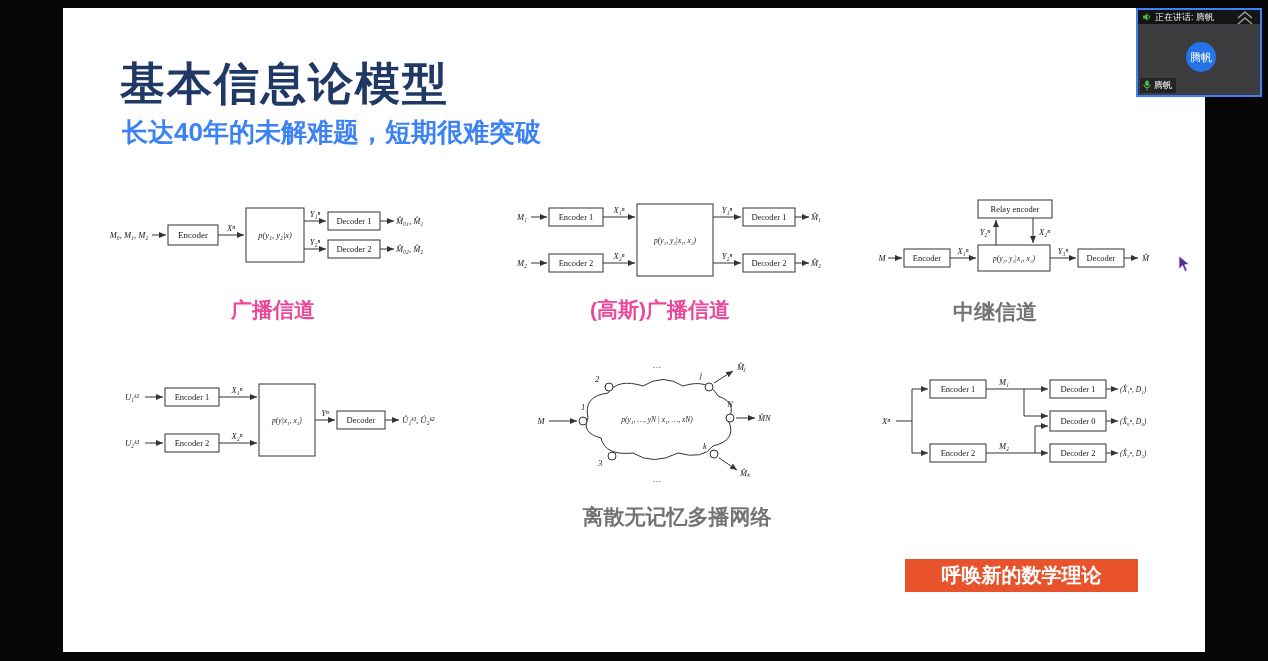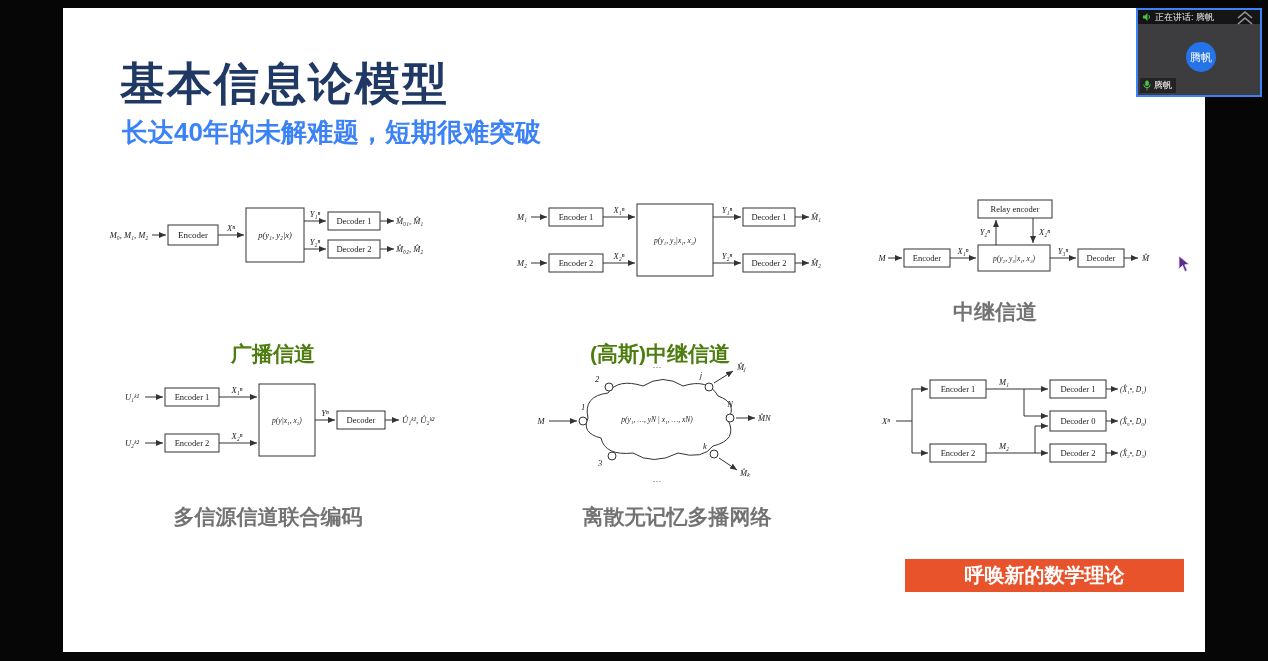--- a/index.html
+++ b/index.html
@@ -13,29 +13,29 @@
 
   .diag { position:absolute; }
   .d1 { left:45px;  top:182px; }
   .d2 { left:452px; top:182px; }
   .d3 { left:815px; top:188px; }
   .d4 { left:58px;  top:362px; }
   .d5 { left:470px; top:350px; }
   .d6 { left:815px; top:360px; }
 
   .dlabel { position:absolute; font-size:21px; font-weight:bold; text-align:center; color:#737373; }
-  .dlabel.red { color:#4d7c0f;margin-top:44px; }
+  .dlabel.red { color:#ec4899; }
   .l1 { left:110px; top:288px; width:200px; }
   .l2 { left:487px; top:288px; width:220px; }
   .l3 { left:832px; top:290px; width:200px; }
   .l4 { left:95px;  top:495px; width:220px; }
   .l5 { left:504px; top:495px; width:220px; }
   .l6 { left:845px; top:495px; width:200px; }
 
-  .banner { position:absolute; left:842px; top:551px; width:279px; height:33px; background:#e8532c;
+  .banner { position:absolute; left:842px; top:551px; width:233px; height:33px; background:#e8532c;
             color:#ffffff; font-size:20px; font-weight:bold; text-align:center; line-height:33px; }
 
   svg text { font-family:"Liberation Serif",serif; fill:#1a1a1a; }
   .bt  { font-size:9px;   text-anchor:middle; }
   .bt2 { font-size:8.5px; text-anchor:middle; }
   .ml  { font-size:8.5px; font-style:italic; text-anchor:middle; }
   .ms  { font-size:8.5px; font-style:italic; text-anchor:start;  }
   .me  { font-size:8.5px; font-style:italic; text-anchor:end;    }
   .sm  { font-size:7.5px; }
 
@@ -254,23 +254,22 @@
     <text class="ml" x="126" y="81">M₂</text>
     <text class="bt2" x="200" y="24">Decoder 1</text>
     <text class="bt2" x="200" y="56">Decoder 0</text>
     <text class="bt2" x="200" y="88">Decoder 2</text>
     <text class="ms sm" x="242" y="24">(X̂₁ⁿ, D₁)</text>
     <text class="ms sm" x="242" y="56">(X̂₀ⁿ, D₀)</text>
     <text class="ms sm" x="242" y="88">(X̂₂ⁿ, D₂)</text>
   </svg>
 
   <div class="dlabel red l1">广播信道</div>
-  <div class="dlabel red l2">(高斯)中继信道</div>
+  <div class="dlabel red l2">(高斯)广播信道</div>
   <div class="dlabel l3">中继信道</div>
-  <div class="dlabel l4">多信源信道联合编码</div>
   <div class="dlabel l5">离散无记忆多播网络</div>
 
   <div class="banner">呼唤新的数学理论</div>
 </div>
 
 <div class="video-panel">
   <div class="speaking-bar">
     <svg width="10" height="10" viewBox="0 0 10 10">
       <path d="M1,3.5 h2 l2.5,-2.5 v8 l-2.5,-2.5 h-2 z" fill="#4bbf4b"></path>
       <path d="M6.5,3 a2.5,2.5 0 0 1 0,4" stroke="#4bbf4b" fill="none" stroke-width="1"></path>

